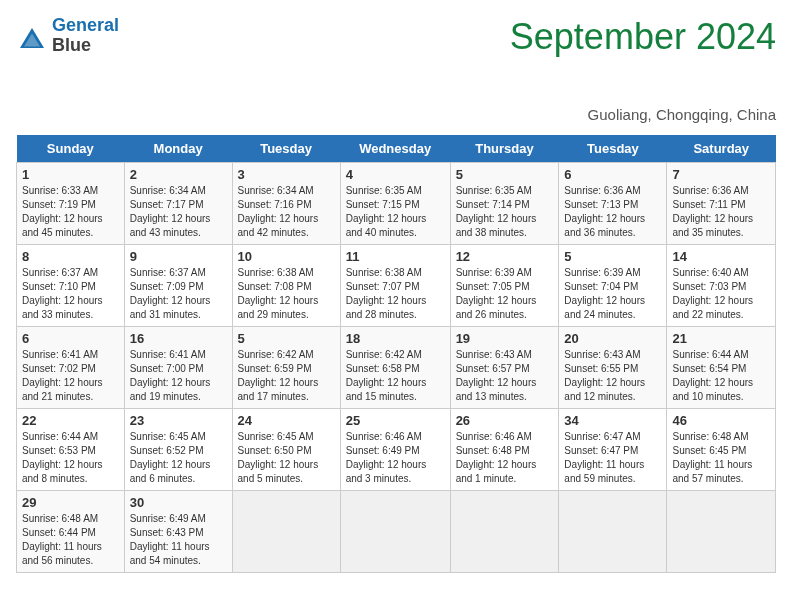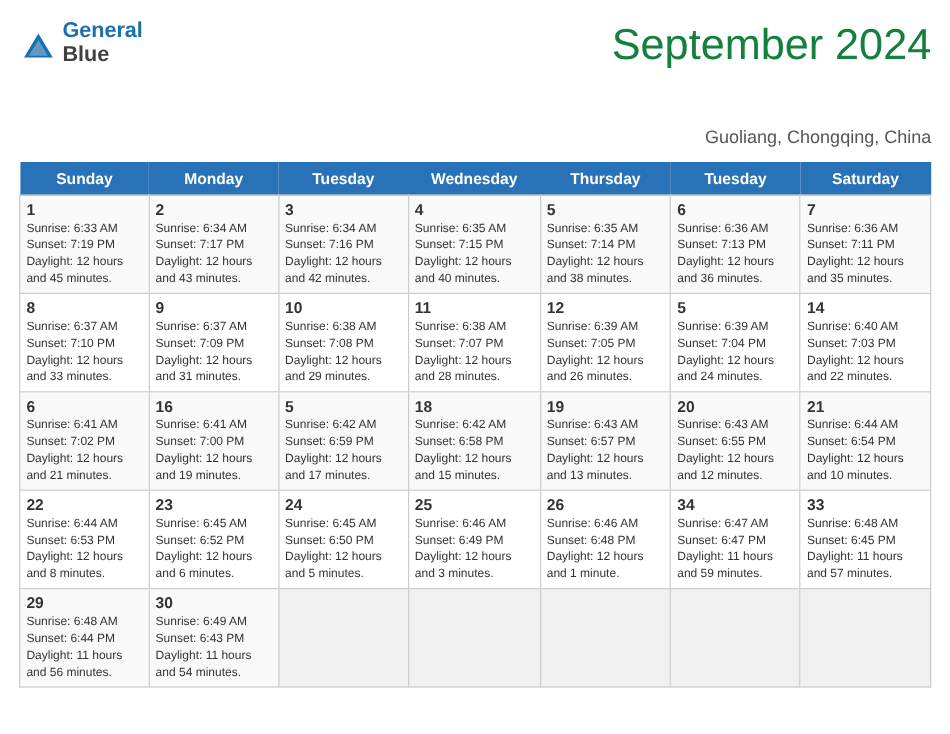--- a/index.html
+++ b/index.html
@@ -231,21 +231,21 @@
         </td>
         <td>
           <span class="day-num">26</span>
           <div class="cell-info">Sunrise: 6:46 AM<br>Sunset: 6:48 PM<br>Daylight: 12 hours and 1 minute.</div>
         </td>
         <td>
           <span class="day-num">34</span>
           <div class="cell-info">Sunrise: 6:47 AM<br>Sunset: 6:47 PM<br>Daylight: 11 hours and 59 minutes.</div>
         </td>
         <td>
-          <span class="day-num">33</span>
+          <span class="day-num">46</span>
           <div class="cell-info">Sunrise: 6:48 AM<br>Sunset: 6:45 PM<br>Daylight: 11 hours and 57 minutes.</div>
         </td>
       </tr>
       <tr>
         <td>
           <span class="day-num">29</span>
           <div class="cell-info">Sunrise: 6:48 AM<br>Sunset: 6:44 PM<br>Daylight: 11 hours and 56 minutes.</div>
         </td>
         <td>
           <span class="day-num">30</span>

